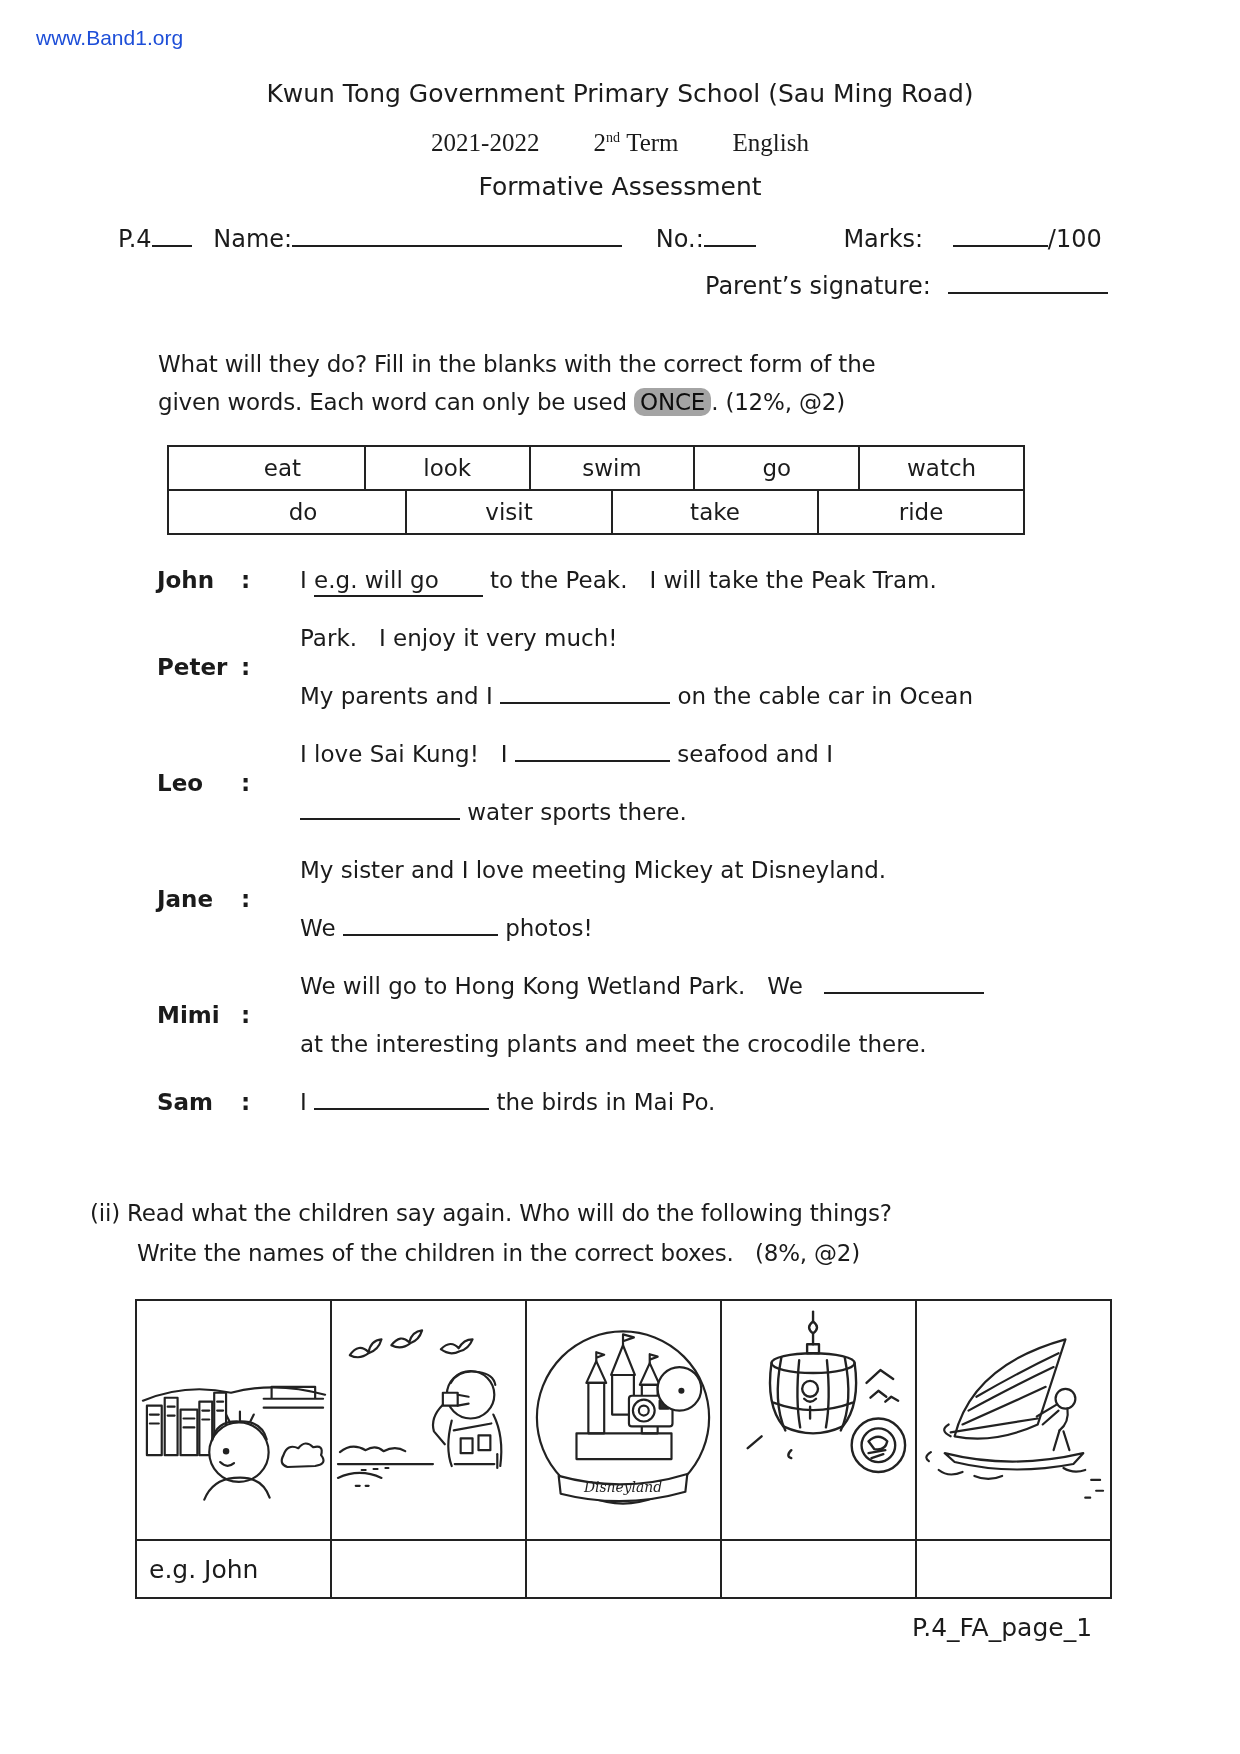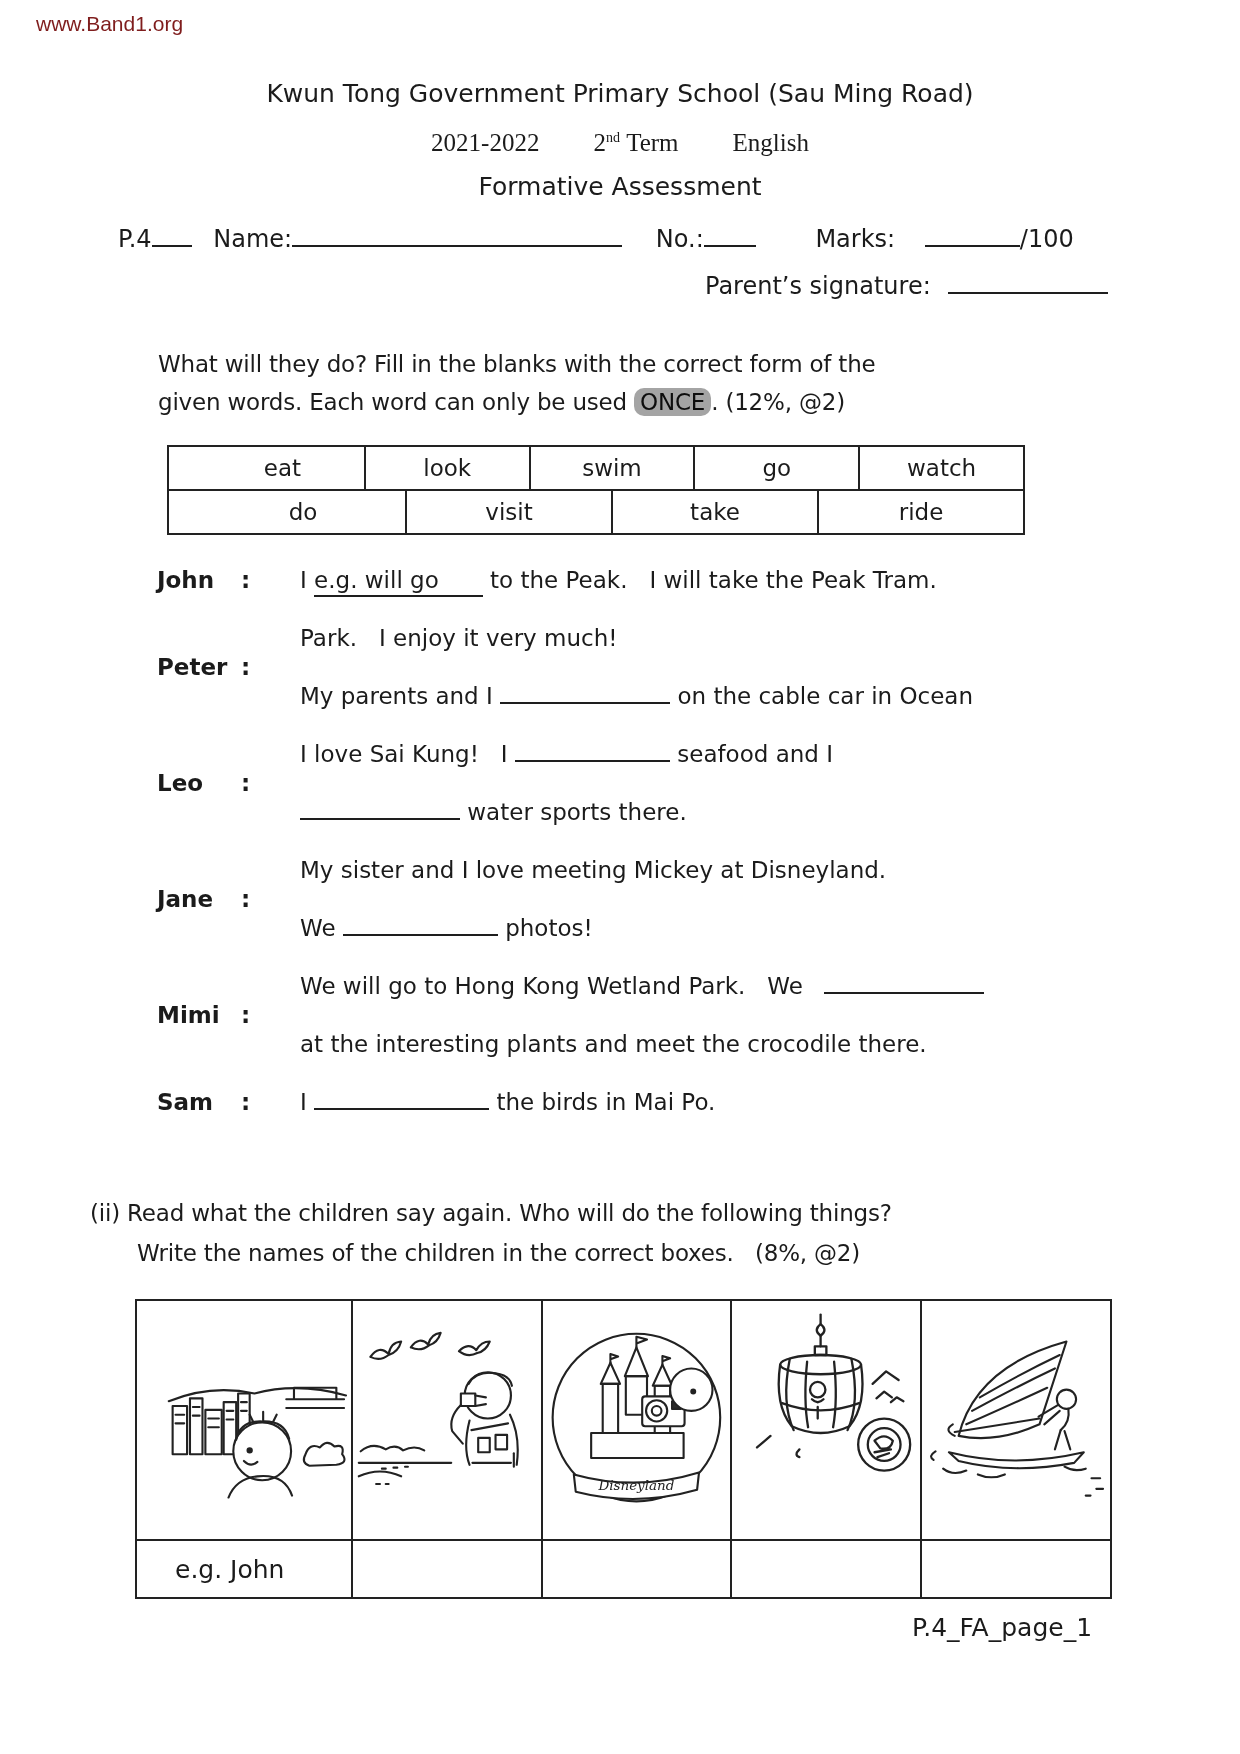--- a/index.html
+++ b/index.html
@@ -6,23 +6,23 @@
   .page{
     position:relative;
     width:1240px;height:1754px;
     margin:0 auto;
     background:#ffffff;
     color:#1b1b1b;
     font-family:"DejaVu Sans",sans-serif;
     overflow:hidden;
   }
   .watermark{
-    position:absolute;top:12px;left:36px;
+    position:absolute;top:26px;left:36px;
     font-family:"Liberation Sans",sans-serif;
-    font-size:21px;color:#7f1d1d;
+    font-size:21px;color:#1d4ed8;
   }
   
   .header{width:1110px;margin:0 auto;padding-top:72px;text-align:center;line-height:44px;font-size:25px;}
   .header .term-line span{display:inline-block;font-family:Liberation Serif, serif;}
   .t-gap{margin-right:46px;}
   sup{font-size:14px;}
   
   .info-line{margin:12px 0 0 118px;font-size:24px;line-height:36px;white-space:nowrap;}
   .bl{display:inline-block;border-bottom:2.5px solid #1e1e1e;height:0.95em;vertical-align:baseline;}
   .sig-line{margin:12px 0 0 705px;font-size:24px;line-height:34px;}
@@ -41,21 +41,21 @@
   .drow{display:flex;align-items:center;}
   .spk{width:143px;font-weight:700;flex:none;}
   .spk .nm{display:inline-block;min-width:84px;}
   .dbody{flex:1;}
   .eg-ans{display:inline-block;border-bottom:2.5px solid #1e1e1e;padding-right:44px;line-height:1.2;}
   
   .qii{margin:62px 0 0 90px;font-size:23px;line-height:40px;letter-spacing:-0.2px;}
   .qii .cont{margin-left:47px;}
   
   .picture-table{margin:26px 0 0 135px;width:977px;}
-  .pt-row{display:flex;border:2.5px solid #222;padding-left:26px;}
+  .pt-row{display:flex;border:2.5px solid #222;}
   .pt-row + .pt-row{border-top:none;}
   .pt-cell{flex:1;border-left:2.5px solid #222;position:relative;}
   .pt-cell:first-child{border-left:none;}
   .pt-img{height:238px;display:flex;align-items:center;justify-content:center;}
   .pt-img svg{width:100%;height:100%;}
   .pt-ans{height:56px;font-size:25px;display:flex;align-items:center;padding-left:12px;}
   
   .footer{margin:14px 0 0 912px;font-size:25px;}
 </style>
 </head>
@@ -72,21 +72,21 @@
       <span class="t-gap"><span>2</span><sup>nd</sup> <span>Term</span></span>
       <span>English</span>
     </div>
     <div>Formative Assessment</div>
   </div>
 
   <div class="info-line">
     <span>P.4</span><span class="bl" style="width:40px"></span>
     <span style="margin-left:14px">Name:</span><span class="bl" style="width:330px"></span>
     <span style="margin-left:26px">No.:</span><span class="bl" style="width:52px"></span>
-    <span style="margin-left:52px">Marks:</span>
+    <span style="margin-left:80px">Marks:</span>
     <span class="bl" style="width:95px;margin-left:22px"></span><span>/100</span>
   </div>
 
   <div class="sig-line">
     <span>Parent’s signature:</span>
     <span class="bl" style="width:160px;margin-left:10px"></span>
   </div>
 
   <div class="qa">
     <div class="cont">What will they do? Fill in the blanks with the correct form of the</div>

